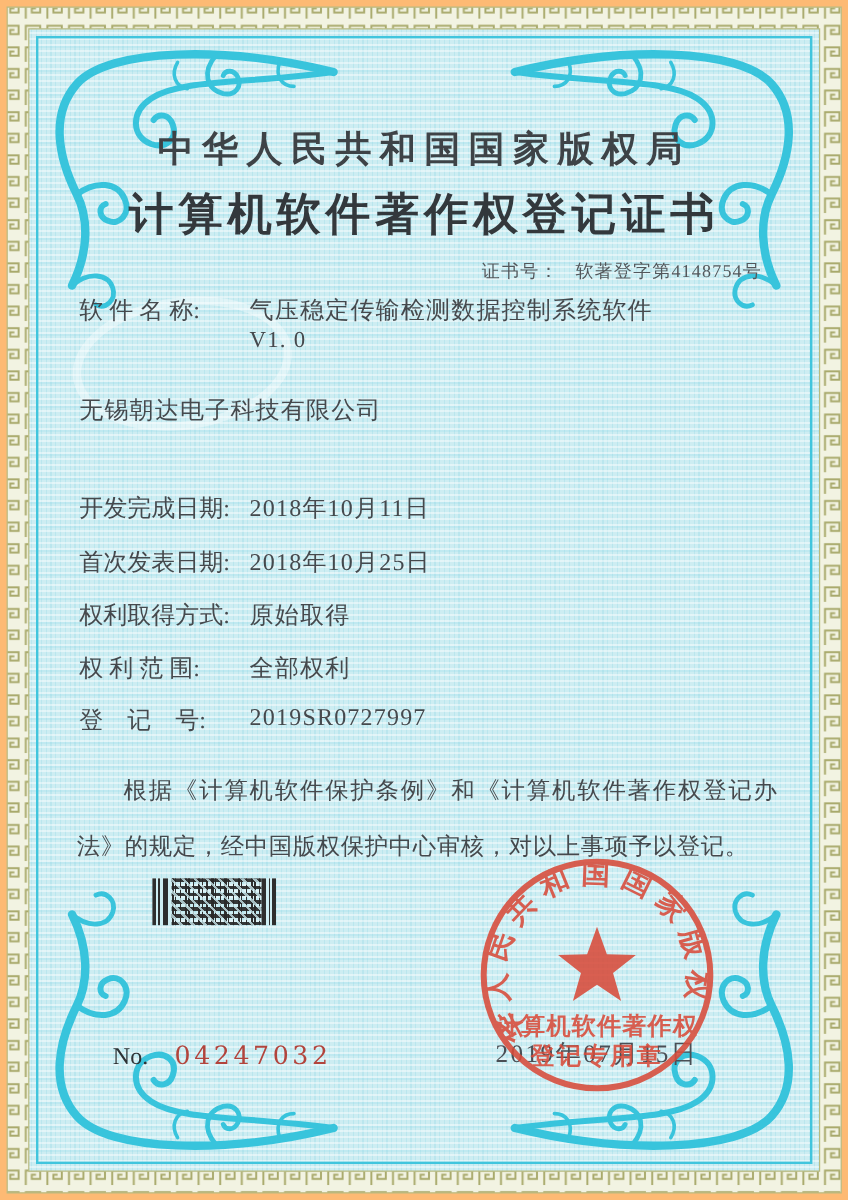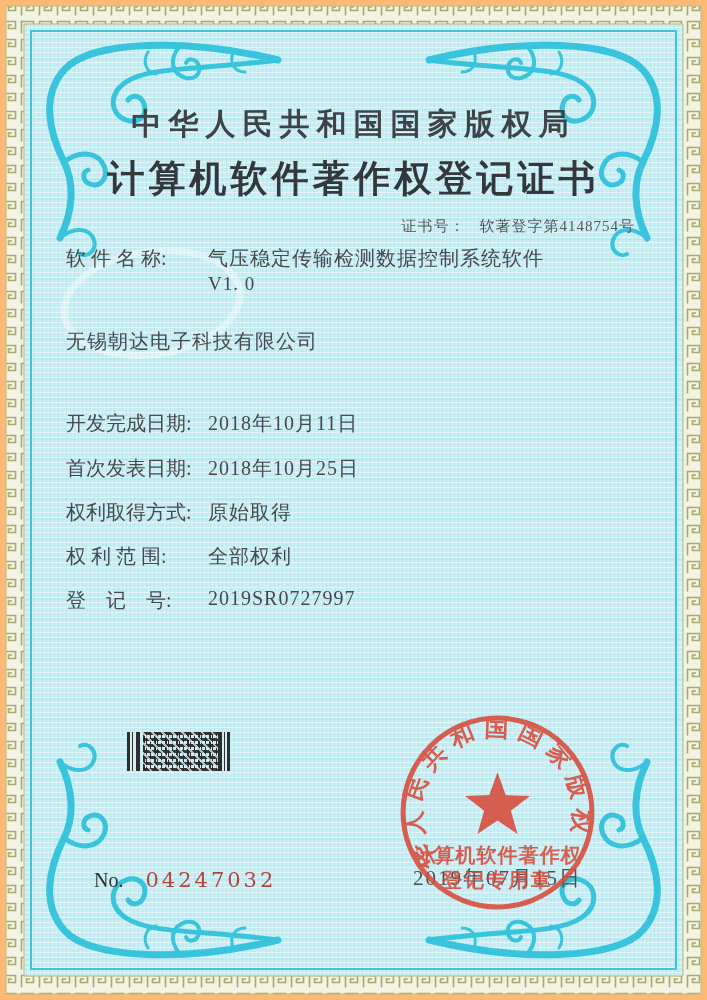--- a/index.html
+++ b/index.html
@@ -155,20 +155,21 @@
   <div class="row" style="top:499px">
     <span class="lbl">权利取得方式:</span>
     <span class="val">原始取得</span>
   </div>
 
   <div class="row" style="top:587px">
     <span class="lbl">登　记　号:</span>
     <span class="val">2019SR0727997</span>
   </div>
 
+  <div class="statement">根据《计算机软件保护条例》和《计算机软件著作权登记办法》的规定，经中国版权保护中心审核，对以上事项予以登记。</div>
 
   <div class="barcode">
     <div class="bc-start"></div>
     <div class="bc-data"></div>
     <div class="bc-stop"></div>
   </div>
 
   <div class="seal-date">2019年07月15日</div>
 
   <svg class="seal-svg" width="225" height="225" viewBox="-112 -112 224 224" aria-hidden="true">

